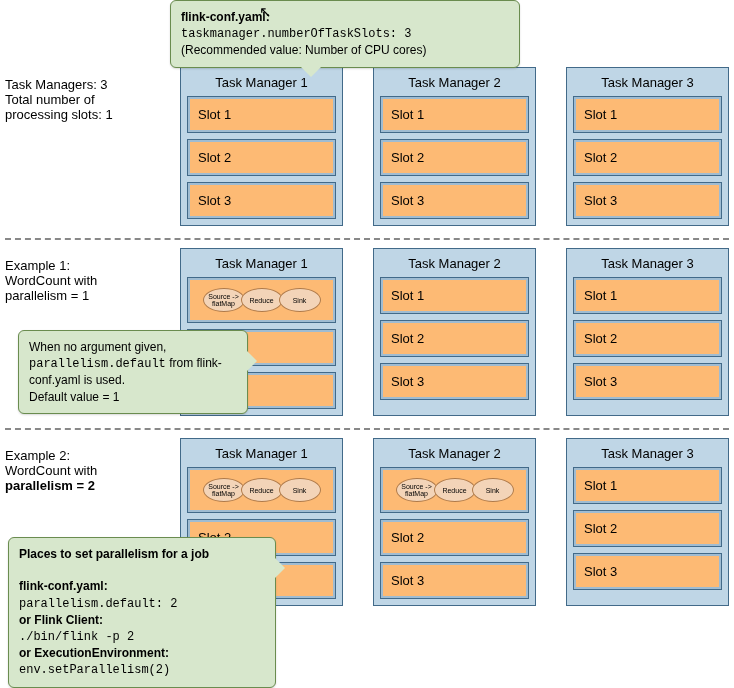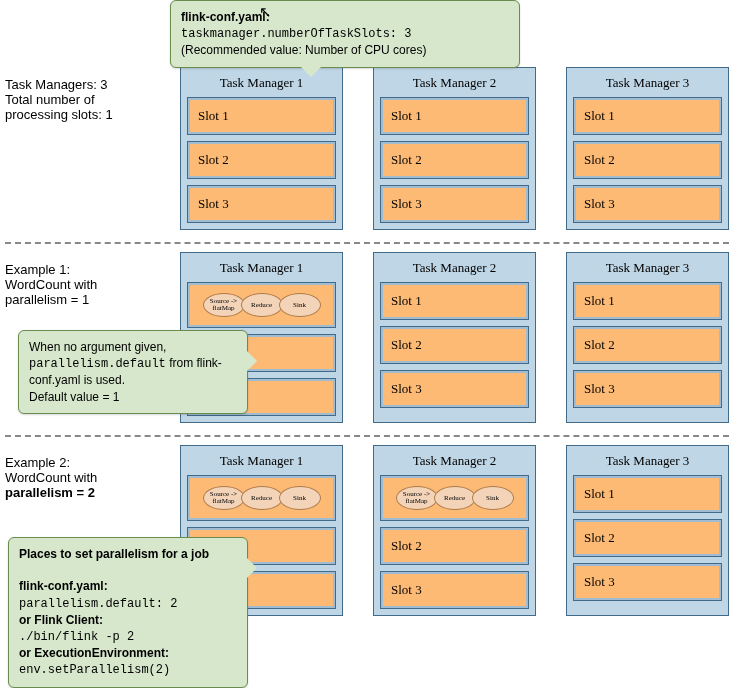--- a/index.html
+++ b/index.html
@@ -21,21 +21,20 @@
   .left-col {
     width: 175px;
     flex-shrink: 0;
     padding-top: 10px;
     padding-right: 0;
   }
   .tm-row {
     display: flex;
     gap: 30px;
     flex: 1;
-    font-family: Liberation Serif, serif;
   }
   .tm-box {
     flex: 1;
     background: #bfd6e6;
     border: 1px solid #426a89;
     padding: 4px 6px 6px 6px;
   }
   .tm-title {
     text-align: center;
     font-weight: normal;
@@ -222,21 +221,21 @@
     </div>
   </div>
 
 <div class="callout" style="top:330px;left:18px;width:230px;">
   <span>When no argument given,</span><br>
   <span class="mono">parallelism.default</span><span> from flink-conf.yaml is used.</span><br>
   <span>Default value = 1</span>
   <div class="callout-pointer right"></div>
 </div>
 
-<div class="callout" style="top:537px;left:8px;width:240px;">
+<div class="callout" style="top:537px;left:8px;width:268px;">
   <span class="bold">Places to set parallelism for a job</span><br><br>
   <span class="bold">flink-conf.yaml:</span><br>
   <span class="mono">parallelism.default: 2</span><br>
   <span class="bold">or Flink Client:</span><br>
   <span class="mono">./bin/flink -p 2</span><br>
   <span class="bold">or ExecutionEnvironment:</span><br>
   <span class="mono">env.setParallelism(2)</span>
   <div class="callout-pointer right"></div>
 </div>
 

